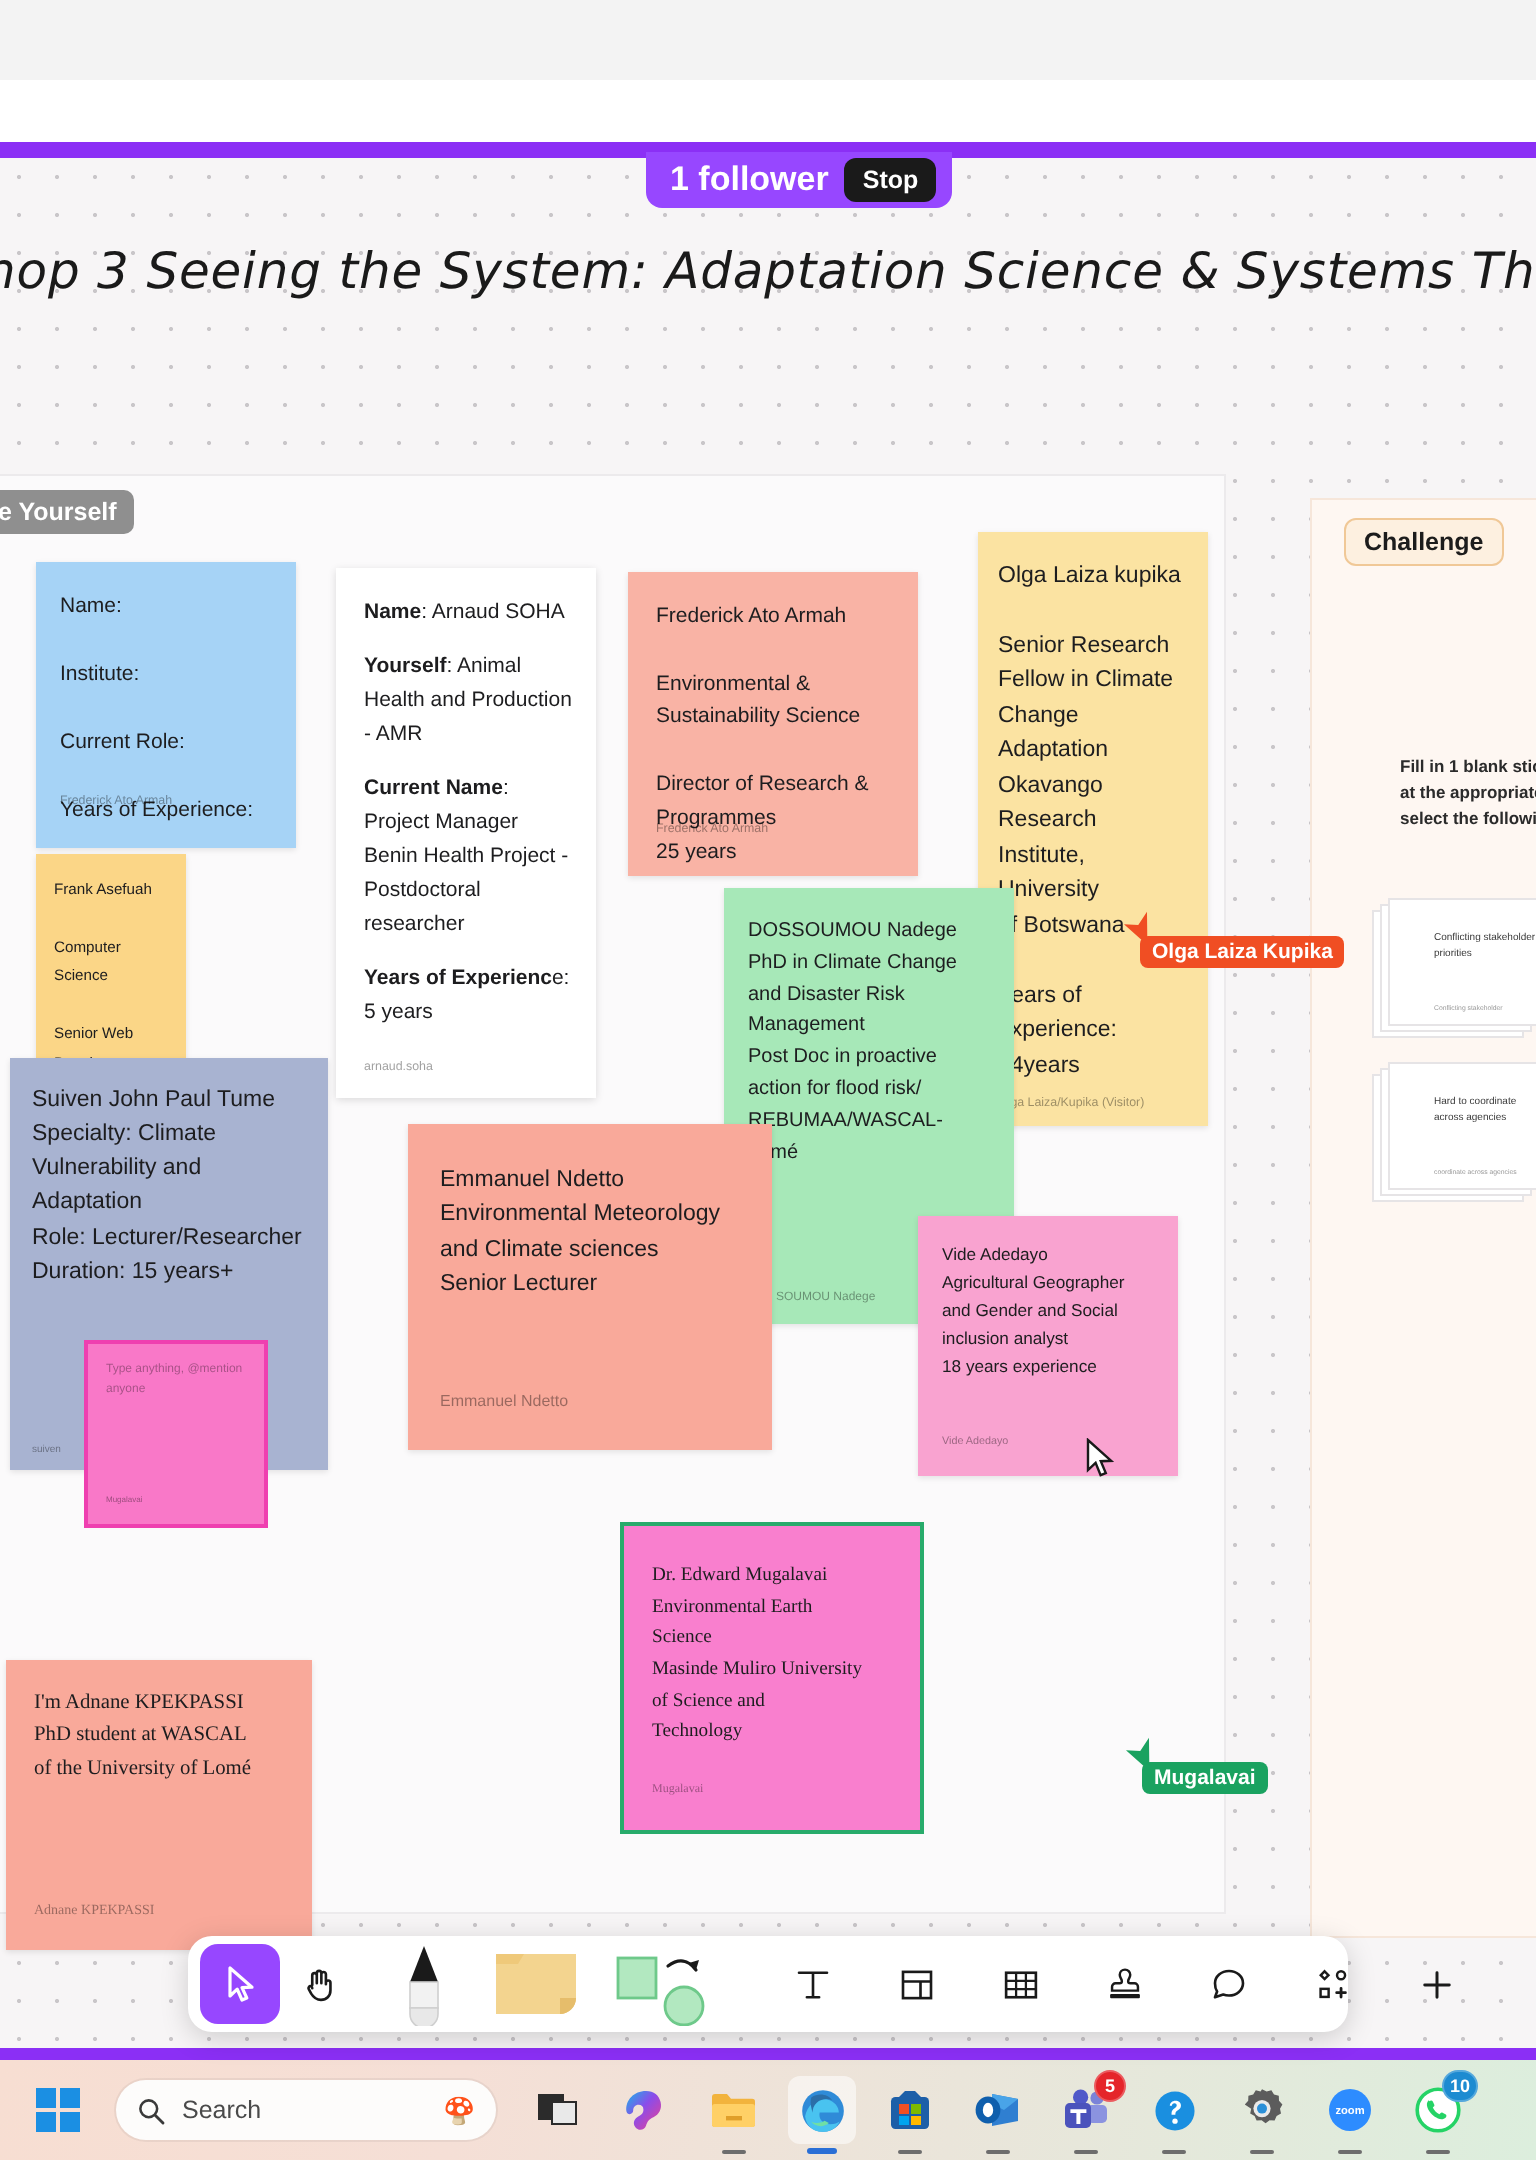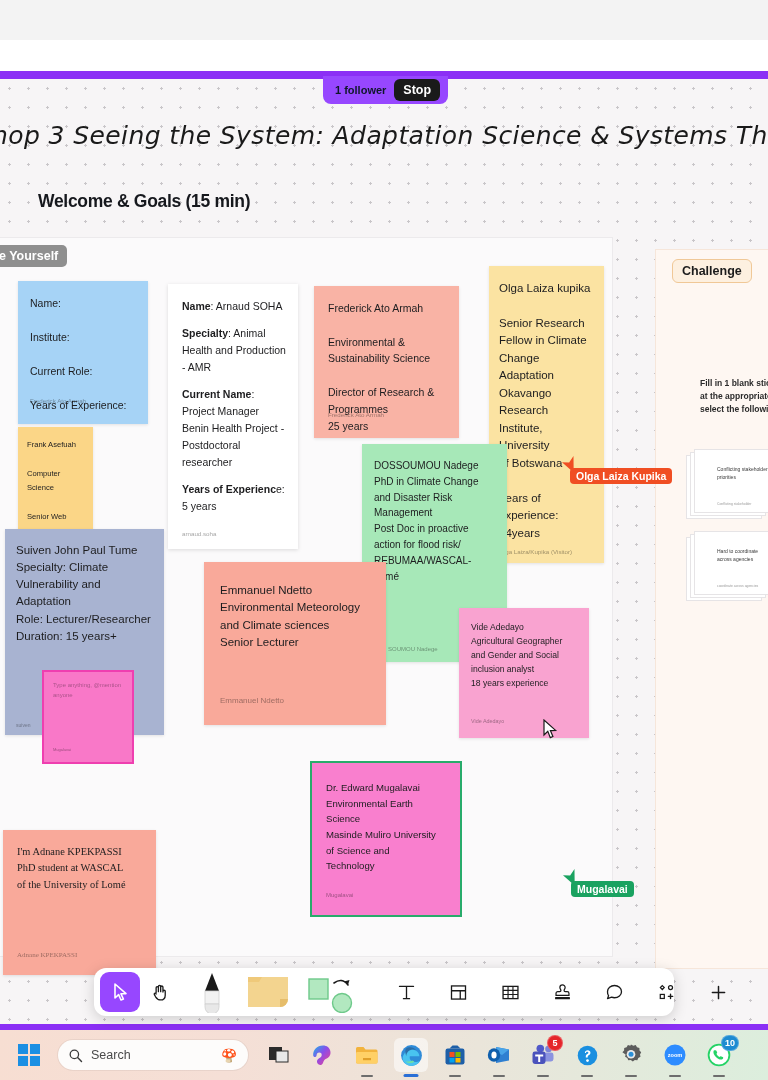--- a/index.html
+++ b/index.html
@@ -30,21 +30,21 @@
   .follow-strip {
     position: absolute; left: 0; top: 71px; width: 768px; height: 8px;
     background: #8b2ff5;
   }
   .follow-pill {
     position: absolute; left: 323px; top: 76px;
     height: 28px; background: #9747ff; border-radius: 0 0 8px 8px;
     display: flex; align-items: center; padding: 0 8px 0 12px; gap: 8px;
     z-index: 40;
   }
-  .follow-pill .flabel { color: #0f172a; font-size: 11px; font-weight: bold; }
+  .follow-pill .flabel { color: #ffffff; font-size: 17px; font-weight: bold; }
   .stop-btn {
     background: #1a1a1a; color: #fff; font-size: 12.5px; font-weight: bold;
     border: none; border-radius: 6px; padding: 4px 9px; cursor: pointer;
     font-family: "Liberation Sans", sans-serif;
     text-align: right;
   }
 
   
   .canvas {
     position: absolute; left: 0; top: 79px; width: 768px; height: 951px;
@@ -196,21 +196,20 @@
     <span class="flabel">1 follower</span>
     <button class="stop-btn">Stop</button>
   </div>
 
   <div class="canvas">
 
     <div class="frame-introduce"></div>
     <div class="frame-challenge"></div>
 
     <div class="board-title">hop 3 Seeing the System: Adaptation Science &amp; Systems Thinking in Practi</div>
-    <div class="section-heading">Welcome &amp; Goals (15 min)</div>
 
     <div class="frame-label">Introduce Yourself</div>
     <div class="challenge-label">Challenge</div>
     <div class="challenge-text">Fill in 1 blank sticky note and place it at the appropriate spot. In addition, select the following you identified</div>
 
     <div class="mini-stack" style="left:686px; top:370px;">
       <div class="mini-card" style="left:0px; top:6px;"></div>
       <div class="mini-card" style="left:4px; top:3px;"></div>
       <div class="mini-card" style="left:8px; top:0px;">
         <div class="mc-text">Conflicting stakeholder priorities</div>
@@ -236,21 +235,21 @@
 Years of Experience:</div>
       <div class="author" style="bottom:18px; left:12px;">Frederick Ato Armah</div>
     </div>
 
     <div class="note doc" style="left:168px; top:205px; width:130px; height:265px; padding:14px 12px 4px 14px; line-height:1.62;">
       <div class="kv">
         <b>Name</b><span>: Arnaud SOHA</span>
       </div>
       <div style="height:10px"></div>
       <div class="kv">
-        <b>Specialty</b><span>:  Animal Health and Production -  AMR</span>
+        <b>Yourself</b><span>:  Animal Health and Production -  AMR</span>
       </div>
       <div style="height:10px"></div>
       <div class="kv">
         <b>Current Name</b><span>:  Project Manager  Benin Health Project - Postdoctoral researcher</span>
       </div>
       <div style="height:10px"></div>
       <div class="kv">
         <b>Years of Experienc</b><span>e: 5 years</span>
       </div>
       <div class="author" style="bottom:10px; left:14px;">arnaud.soha</div>
@@ -331,21 +330,21 @@
 inclusion analyst
 18 years experience</div>
       <div class="author" style="bottom:12px; left:12px; font-size:5.4px;">Vide Adedayo</div>
     </div>
 
     <div class="note" style="left:42px; top:591px; width:92px; height:94px; background:#f978c8; border:2px solid #ef3fb0; padding:9px 9px 0 9px; font-size:6px; line-height:1.65;">
       <div class="body" style="color:rgba(0,0,0,0.33);">Type anything, @mention anyone</div>
       <div class="author" style="bottom:8px; left:9px; font-size:4px;">Mugalavai</div>
     </div>
 
-    <div class="note" style="left:310px; top:682px; width:152px; height:156px; background:#f97fce; border:2px solid #28ab6b; padding:17px 14px 0 14px; font-size:9.6px; line-height:1.63;">
+    <div class="note" style="left:310px; top:682px; width:152px; height:156px; background:#f97fce; border:2px solid #28ab6b; padding:17px 14px 0 14px; font-size:9.6px; line-height:1.63;font-family:Liberation Serif, serif;">
       <div class="body">Dr. Edward Mugalavai
 Environmental Earth
 Science
 Masinde Muliro University
 of Science and
 Technology</div>
       <div class="author" style="bottom:14px; left:14px; font-size:6px;">Mugalavai</div>
     </div>
 
     <div class="note shadowed" style="left:3px; top:751px; width:153px; height:145px; background:#f9a99a; padding:14px 14px 0 14px; font-size:10.4px; line-height:1.58;font-family:Liberation Serif, serif;">

